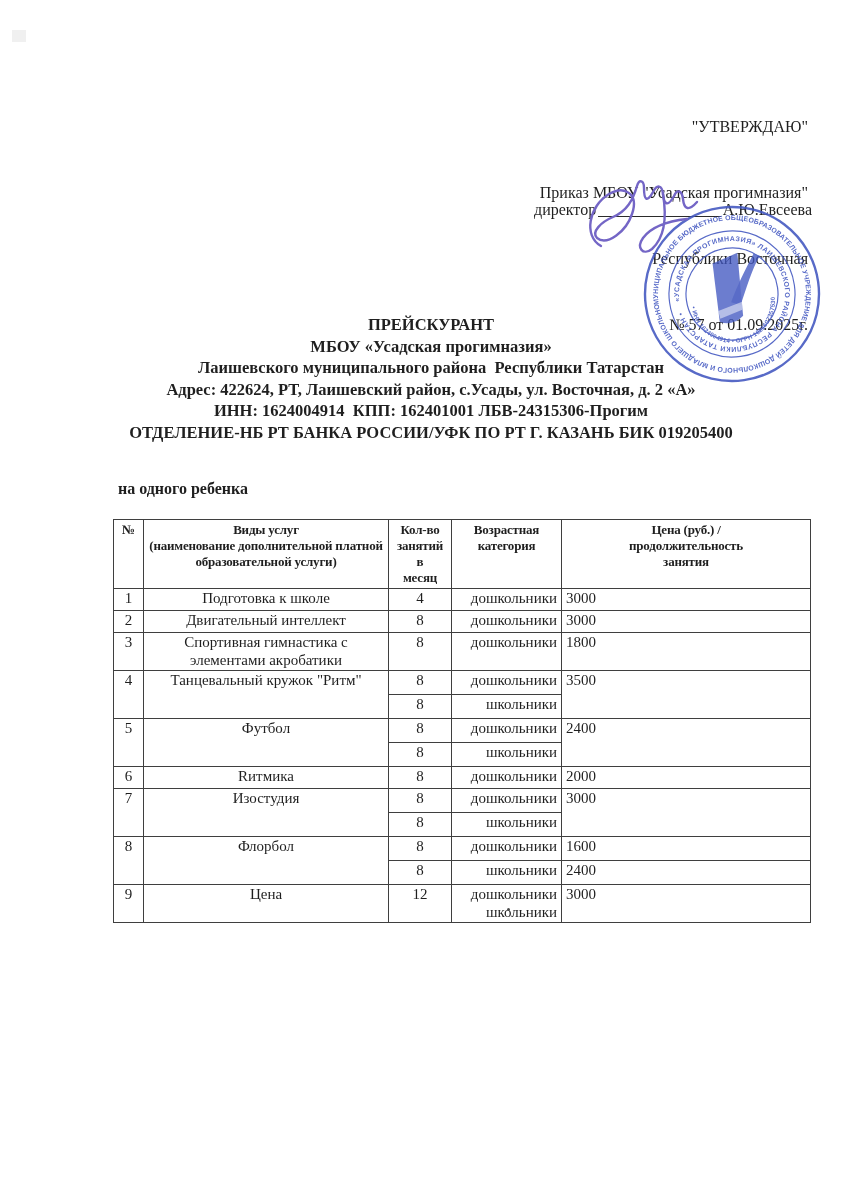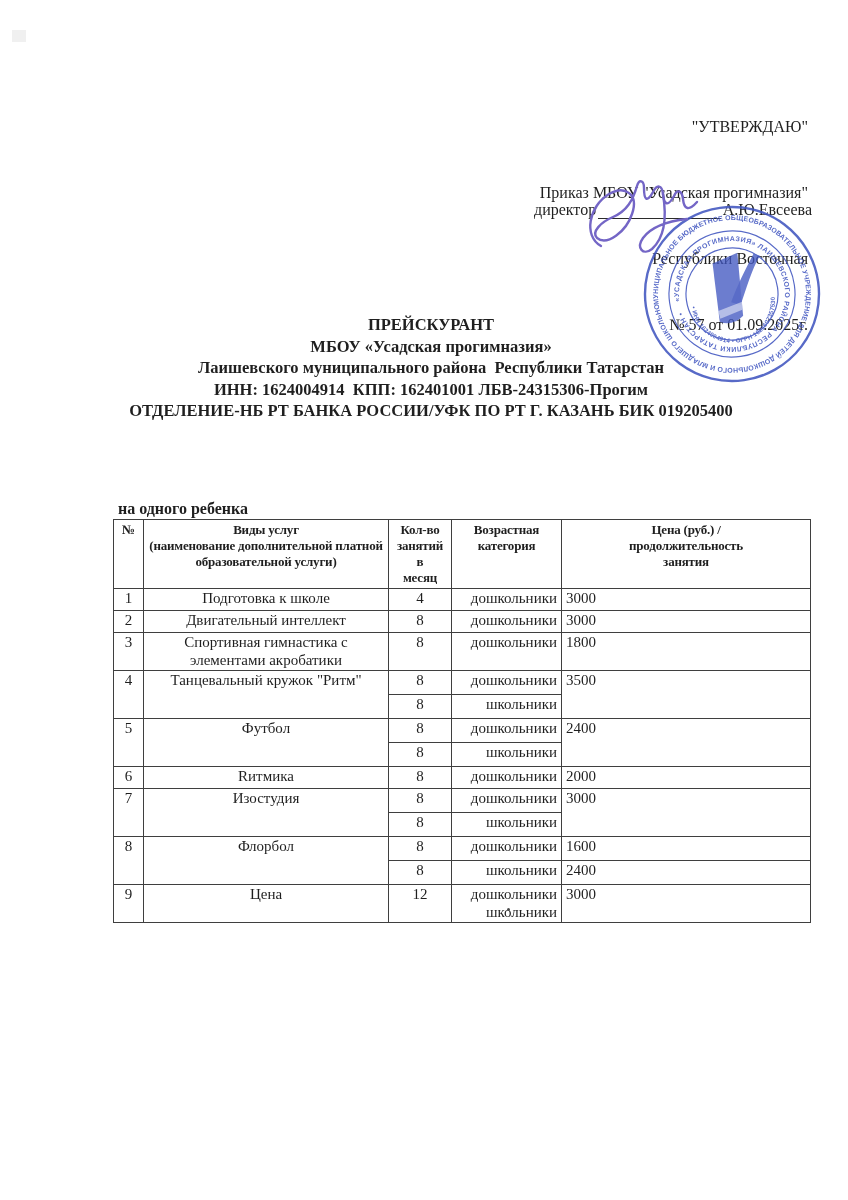--- a/index.html
+++ b/index.html
@@ -7,36 +7,36 @@
   .page{
     position:relative;width:848px;height:1200px;background:#fff;
     font-family:"Liberation Serif","DejaVu Serif",serif;color:#1f1f1f;
     overflow:hidden;
   }
   
   .approval{position:absolute;top:72px;right:40px;text-align:right;
     font-size:16px;line-height:22px;white-space:pre-wrap;}
   
   .director-line{position:absolute;top:201px;right:36px;width:278px;
-    display:flex;align-items:flex-end;font-size:16px;}
+    display:flex;font-size:16px;}
   .director-line .role{flex:0 0 auto;}
   .sig-underline{flex:1 1 auto;border-bottom:1.6px solid #2b2b2b;height:15px;margin:0 2px;}
   .director-line .name{flex:0 0 auto;}
   
   .signature{position:absolute;left:571px;top:170px;width:140px;height:100px;z-index:4;}
   
   .stamp{position:absolute;left:637px;top:199px;width:190px;height:190px;
     z-index:3;opacity:.88;transform:rotate(-8deg);}
   .stamp text{font-family:"Liberation Sans","DejaVu Sans",sans-serif;fill:#4156c0;font-weight:bold;}
   
   .title-block{position:absolute;left:14px;right:0;top:314px;text-align:center;
     font-weight:bold;font-size:16.5px;line-height:21.6px;font-family:Liberation Serif, serif;}
   .title-block div{white-space:pre-wrap;}
   
-  .note{position:absolute;left:118px;top:500px;font-weight:bold;font-size:16px;}
+  .note{position:absolute;left:118px;top:480px;font-weight:bold;font-size:16px;}
   
   table.price{position:absolute;left:113px;top:519px;width:697px;
     border-collapse:collapse;table-layout:fixed;font-size:15px;}
   table.price th,table.price td{border:1px solid #3f3f3f;vertical-align:top;}
   table.price th{font-size:13px;line-height:16px;font-weight:bold;
     padding:2px 3px;text-align:center;white-space:pre-line;letter-spacing:-0.2px;}
   table.price td{line-height:17.5px;padding:1px 4px;}
   td.c-num{text-align:center;}
   td.c-service{text-align:center;padding-left:7px;}
   td.c-count{text-align:center;}
@@ -101,20 +101,21 @@
         <path d="M 122,58 C 112,72 101,88 93,103 L 102,107 C 110,92 118,73 128,61 Z"></path>
         <path d="M 79,110 L 104,104 L 103,112 L 80,118 Z" fill="#ffffff" fill-opacity="0.5"></path>
       </g>
     </svg>
   </div>
 
   <div class="title-block">
     <div>ПРЕЙСКУРАНТ</div>
     <div>МБОУ «Усадская прогимназия»</div>
     <div>Лаишевского муниципального района  Республики Татарстан</div>
+    <div>Адрес: 422624, РТ, Лаишевский район, с.Усады, ул. Восточная, д. 2 «А»</div>
     <div>ИНН: 1624004914  КПП: 162401001 ЛБВ-24315306-Прогим</div>
     <div>ОТДЕЛЕНИЕ-НБ РТ БАНКА РОССИИ/УФК ПО РТ Г. КАЗАНЬ БИК 019205400</div>
   </div>
 
   <div class="note">на одного ребенка</div>
 
   <table class="price">
     <colgroup>
       <col style="width:30px">
         <col style="width:245px">

